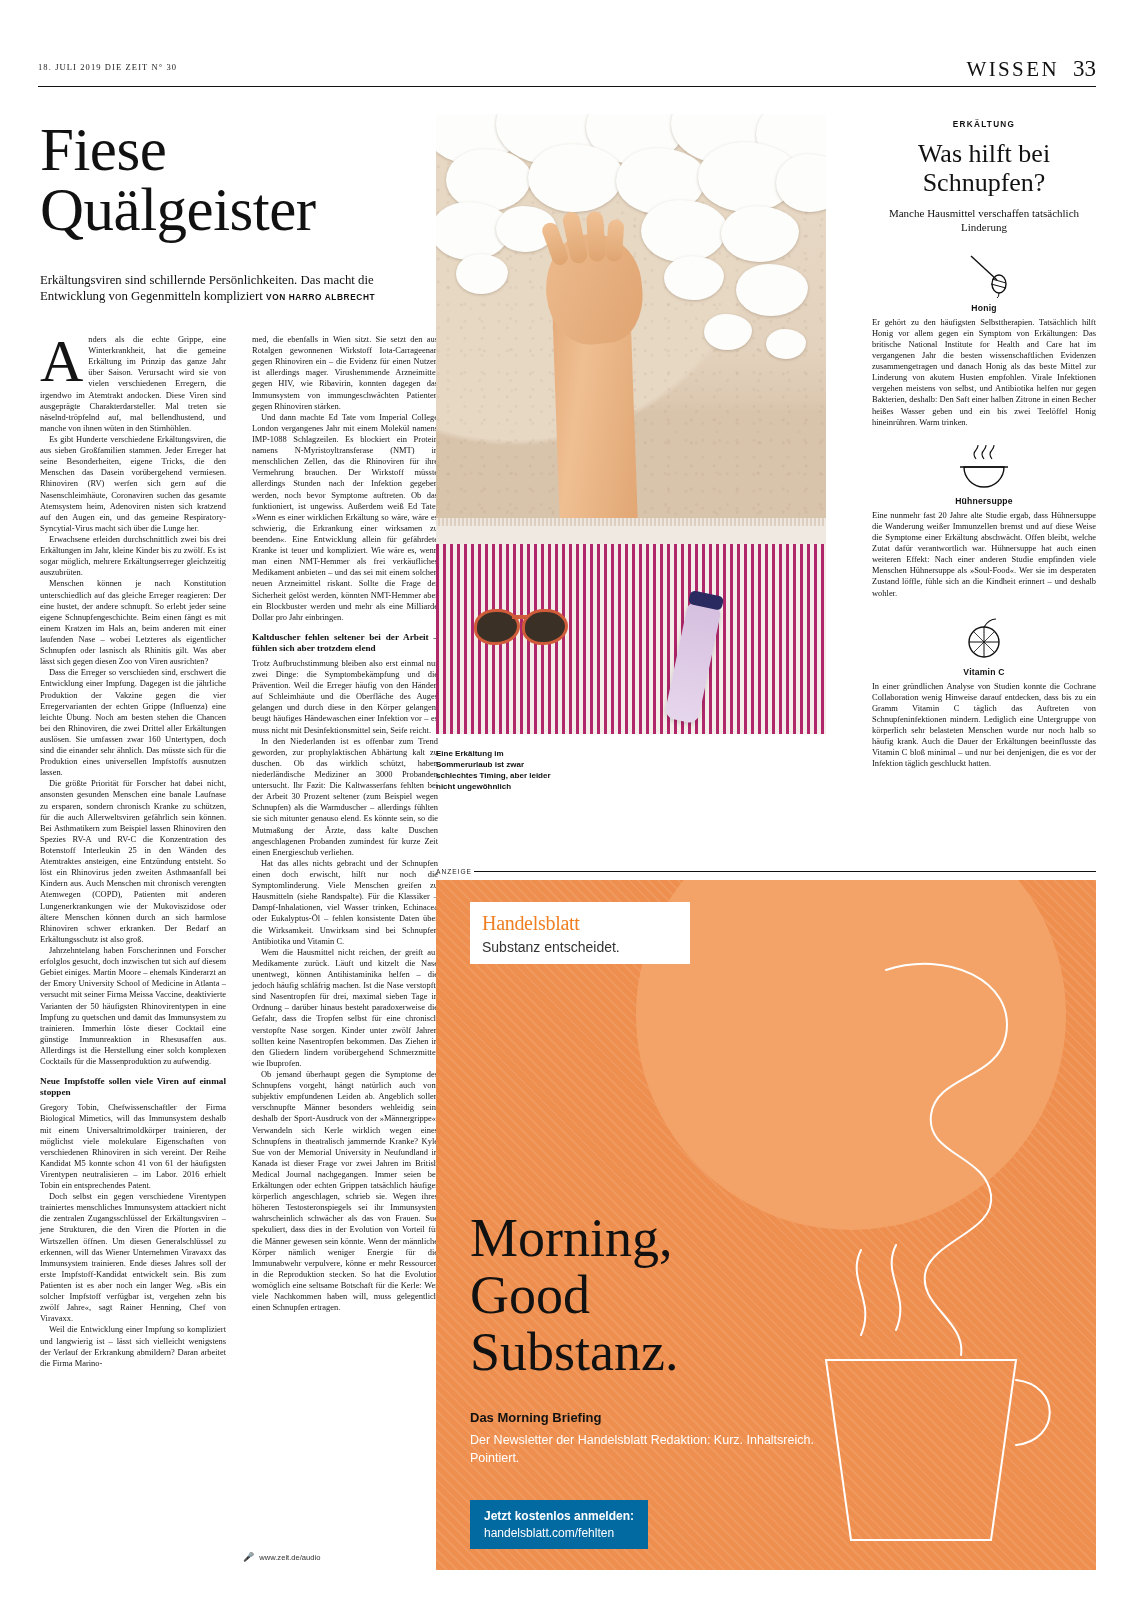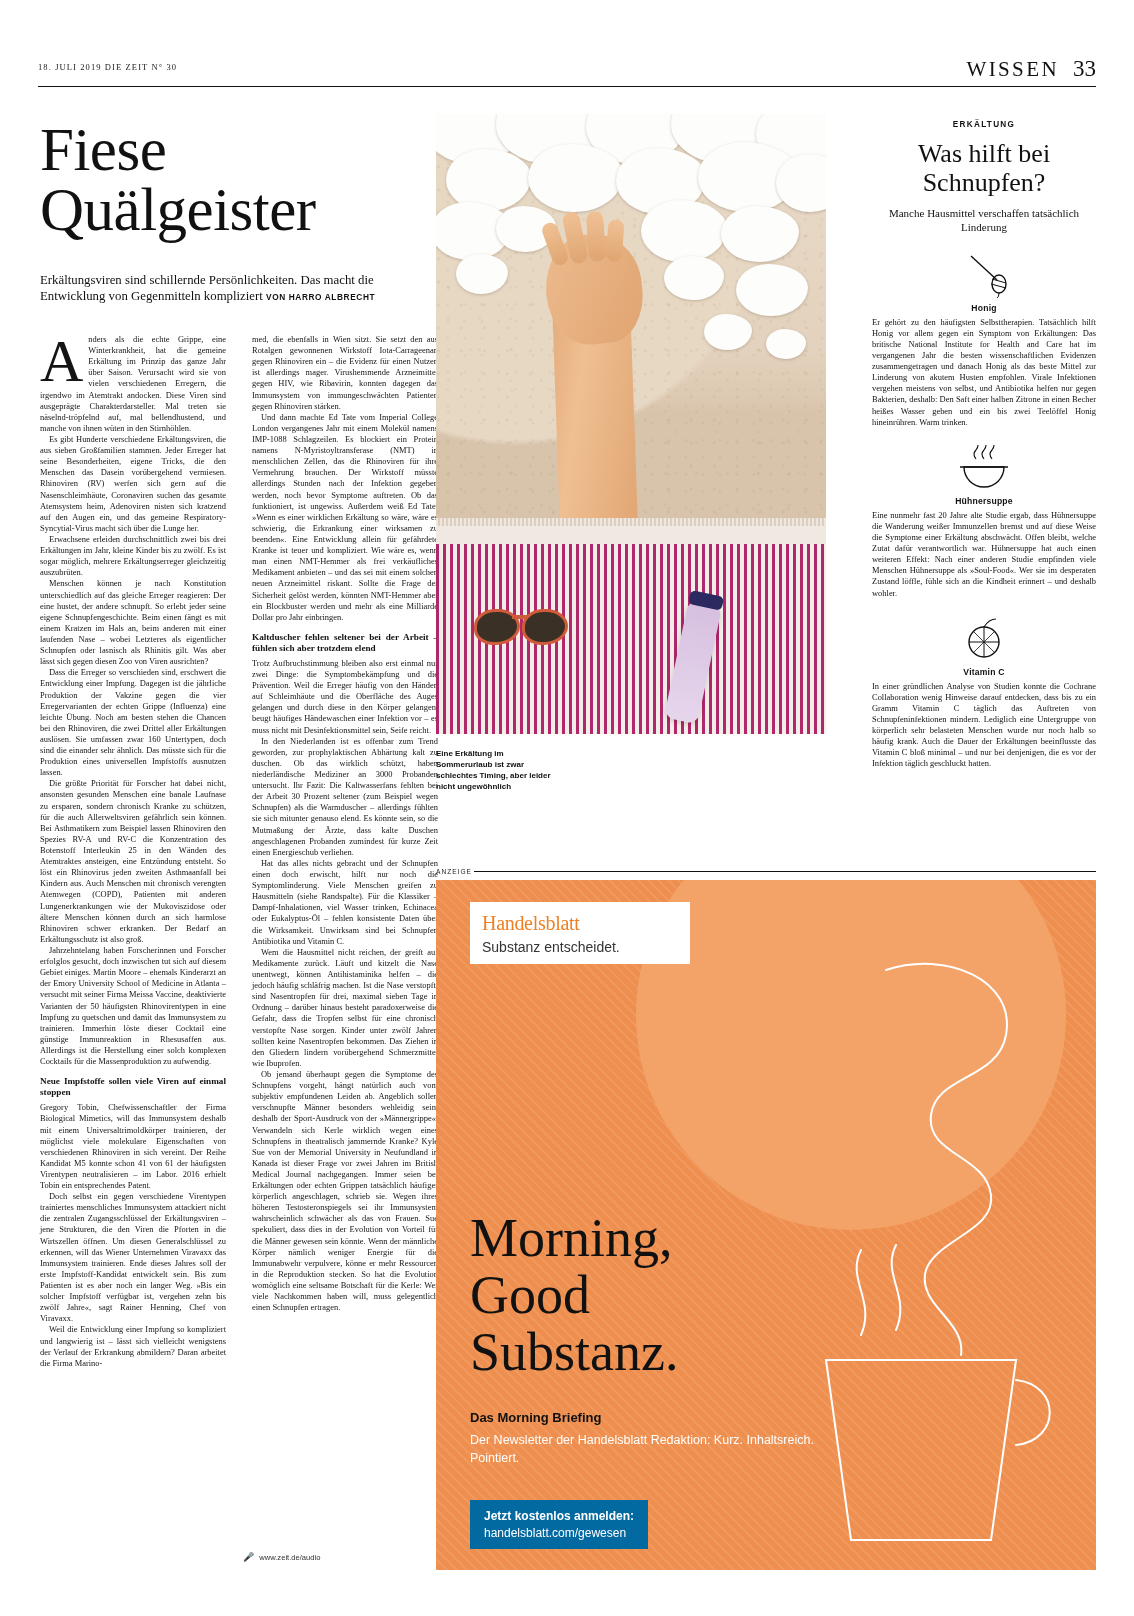--- a/index.html
+++ b/index.html
@@ -454,17 +454,17 @@
       <div>Substanz.</div>
     </div>
 
     <div class="ad-sub">
       <div class="t1">Das Morning Briefing</div>
       <div class="t2">Der Newsletter der Handelsblatt Redaktion: Kurz. Inhaltsreich. Pointiert.</div>
     </div>
 
     <div class="ad-cta">
       <div class="c1">Jetzt kostenlos anmelden:</div>
-      <div class="c2">handelsblatt.com/gewesen</div>
+      <div class="c2">handelsblatt.com/fehlten</div>
     </div>
   </div>
 
 </div>
 
 </body></html>

